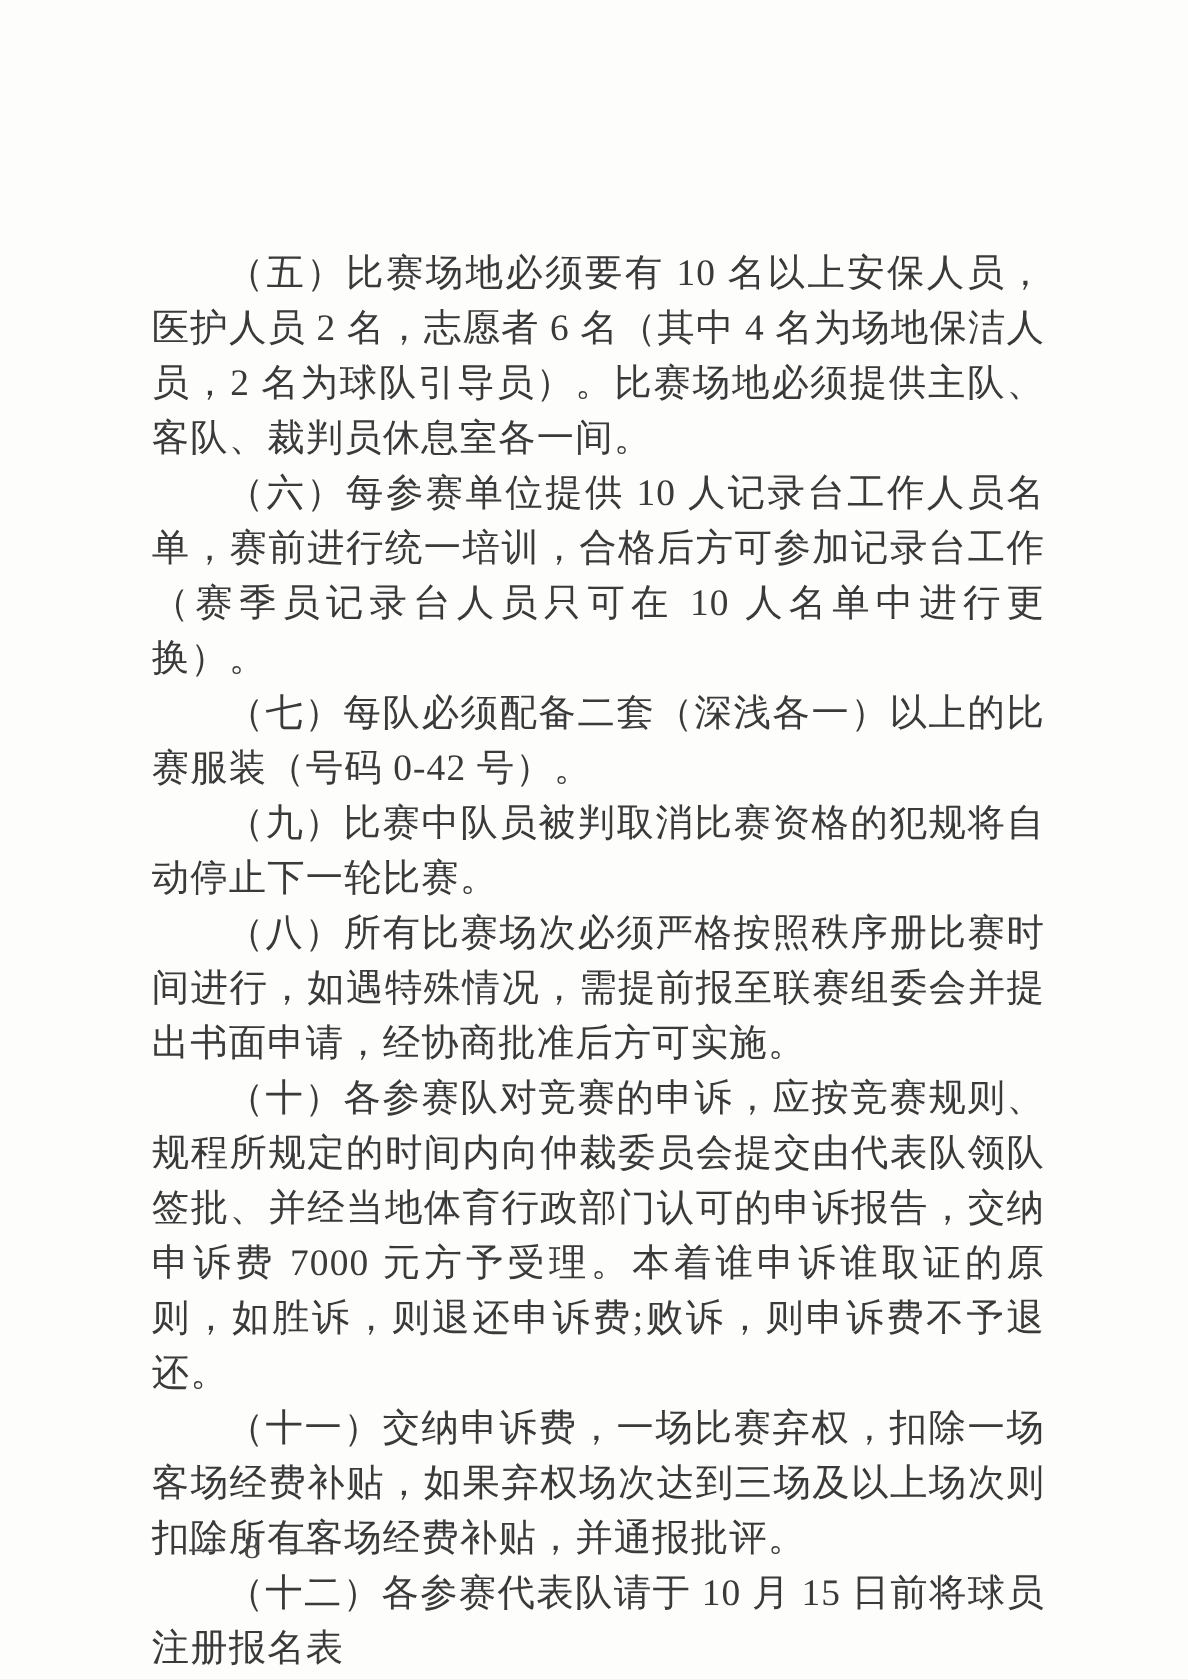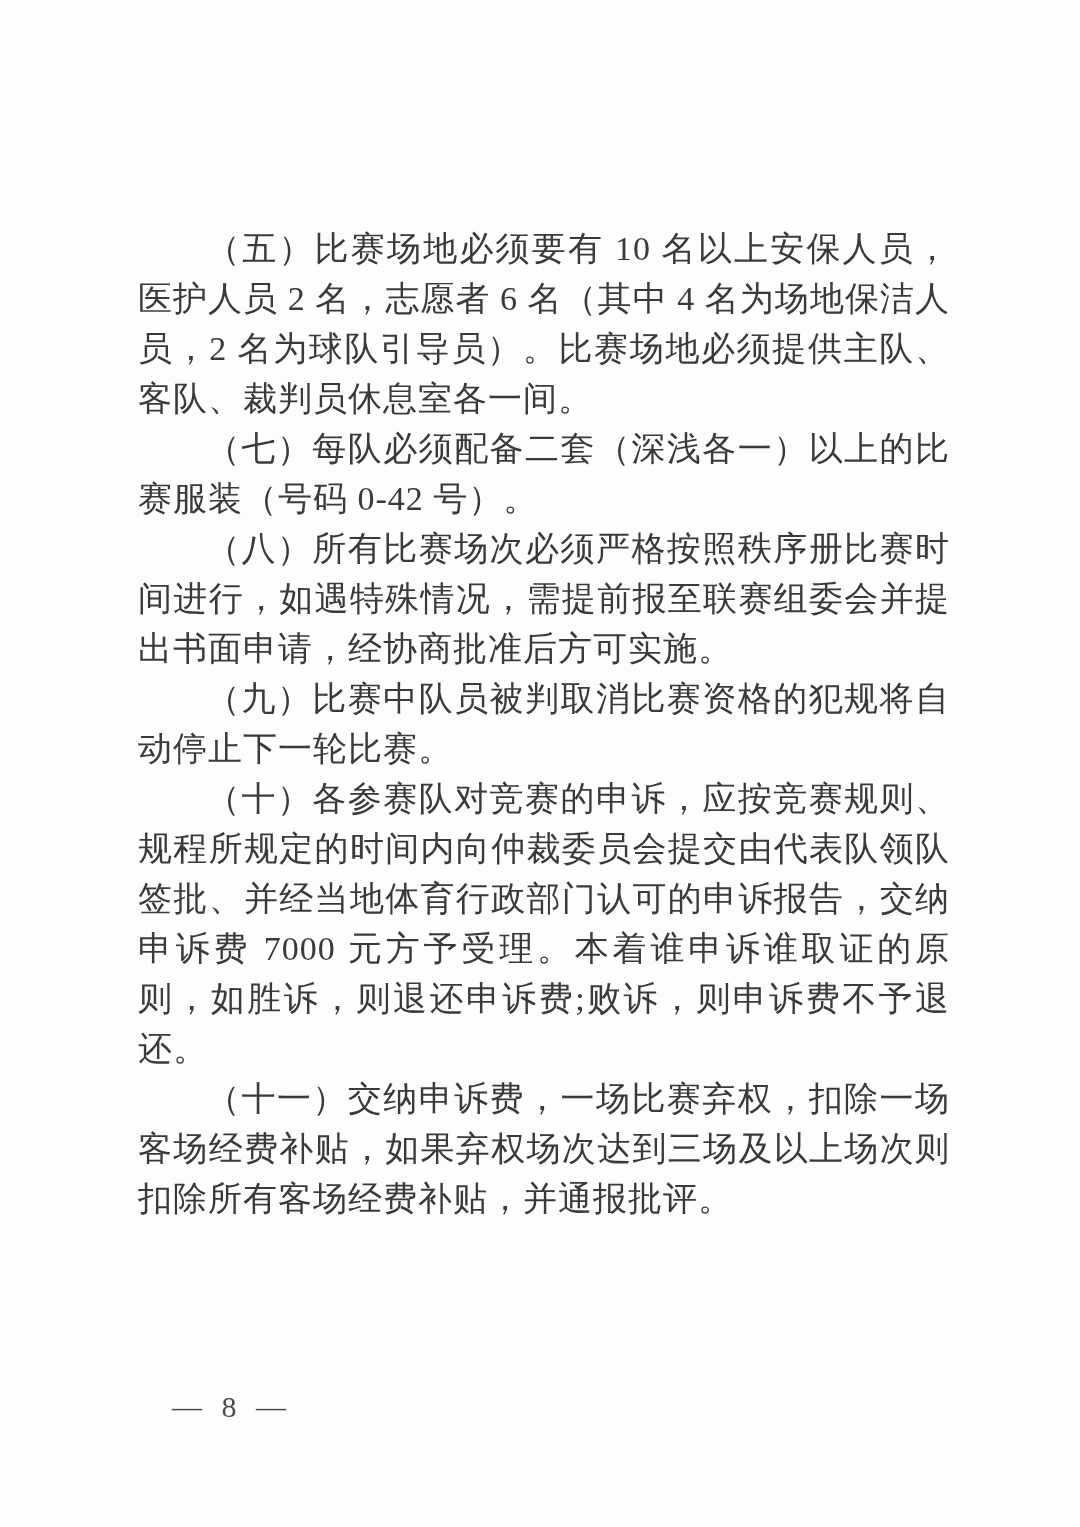--- a/index.html
+++ b/index.html
@@ -42,20 +42,22 @@
     letter-spacing: 6px;
     color: #4a4a4a;
   }
 </style>
 </head>
 <body>
 
 <div class="page">
   <div class="text-block">
     <p>（五）比赛场地必须要有 10 名以上安保人员，医护人员 2 名，志愿者 6 名（其中 4 名为场地保洁人员，2 名为球队引导员）。比赛场地必须提供主队、客队、裁判员休息室各一间。</p>
+    <p>（六）每参赛单位提供 10 人记录台工作人员名单，赛前进行统一培训，合格后方可参加记录台工作（赛季员记录台人员只可在 10 人名单中进行更换）。</p>
     <p>（七）每队必须配备二套（深浅各一）以上的比赛服装（号码 0-42 号）。</p>
+    <p>（九）比赛中队员被判取消比赛资格的犯规将自动停止下一轮比赛。</p>
     <p>（八）所有比赛场次必须严格按照秩序册比赛时间进行，如遇特殊情况，需提前报至联赛组委会并提出书面申请，经协商批准后方可实施。</p>
-    <p>（九）比赛中队员被判取消比赛资格的犯规将自动停止下一轮比赛。</p>
     <p>（十）各参赛队对竞赛的申诉，应按竞赛规则、规程所规定的时间内向仲裁委员会提交由代表队领队签批、并经当地体育行政部门认可的申诉报告，交纳申诉费 7000 元方予受理。本着谁申诉谁取证的原则，如胜诉，则退还申诉费;败诉，则申诉费不予退还。</p>
     <p>（十一）交纳申诉费，一场比赛弃权，扣除一场客场经费补贴，如果弃权场次达到三场及以上场次则扣除所有客场经费补贴，并通报批评。</p>
+    <p>（十二）各参赛代表队请于 10 月 15 日前将球员注册报名表</p>
   </div>
   <div class="page-number">— 8 —</div>
 </div>
 
 </body></html>

